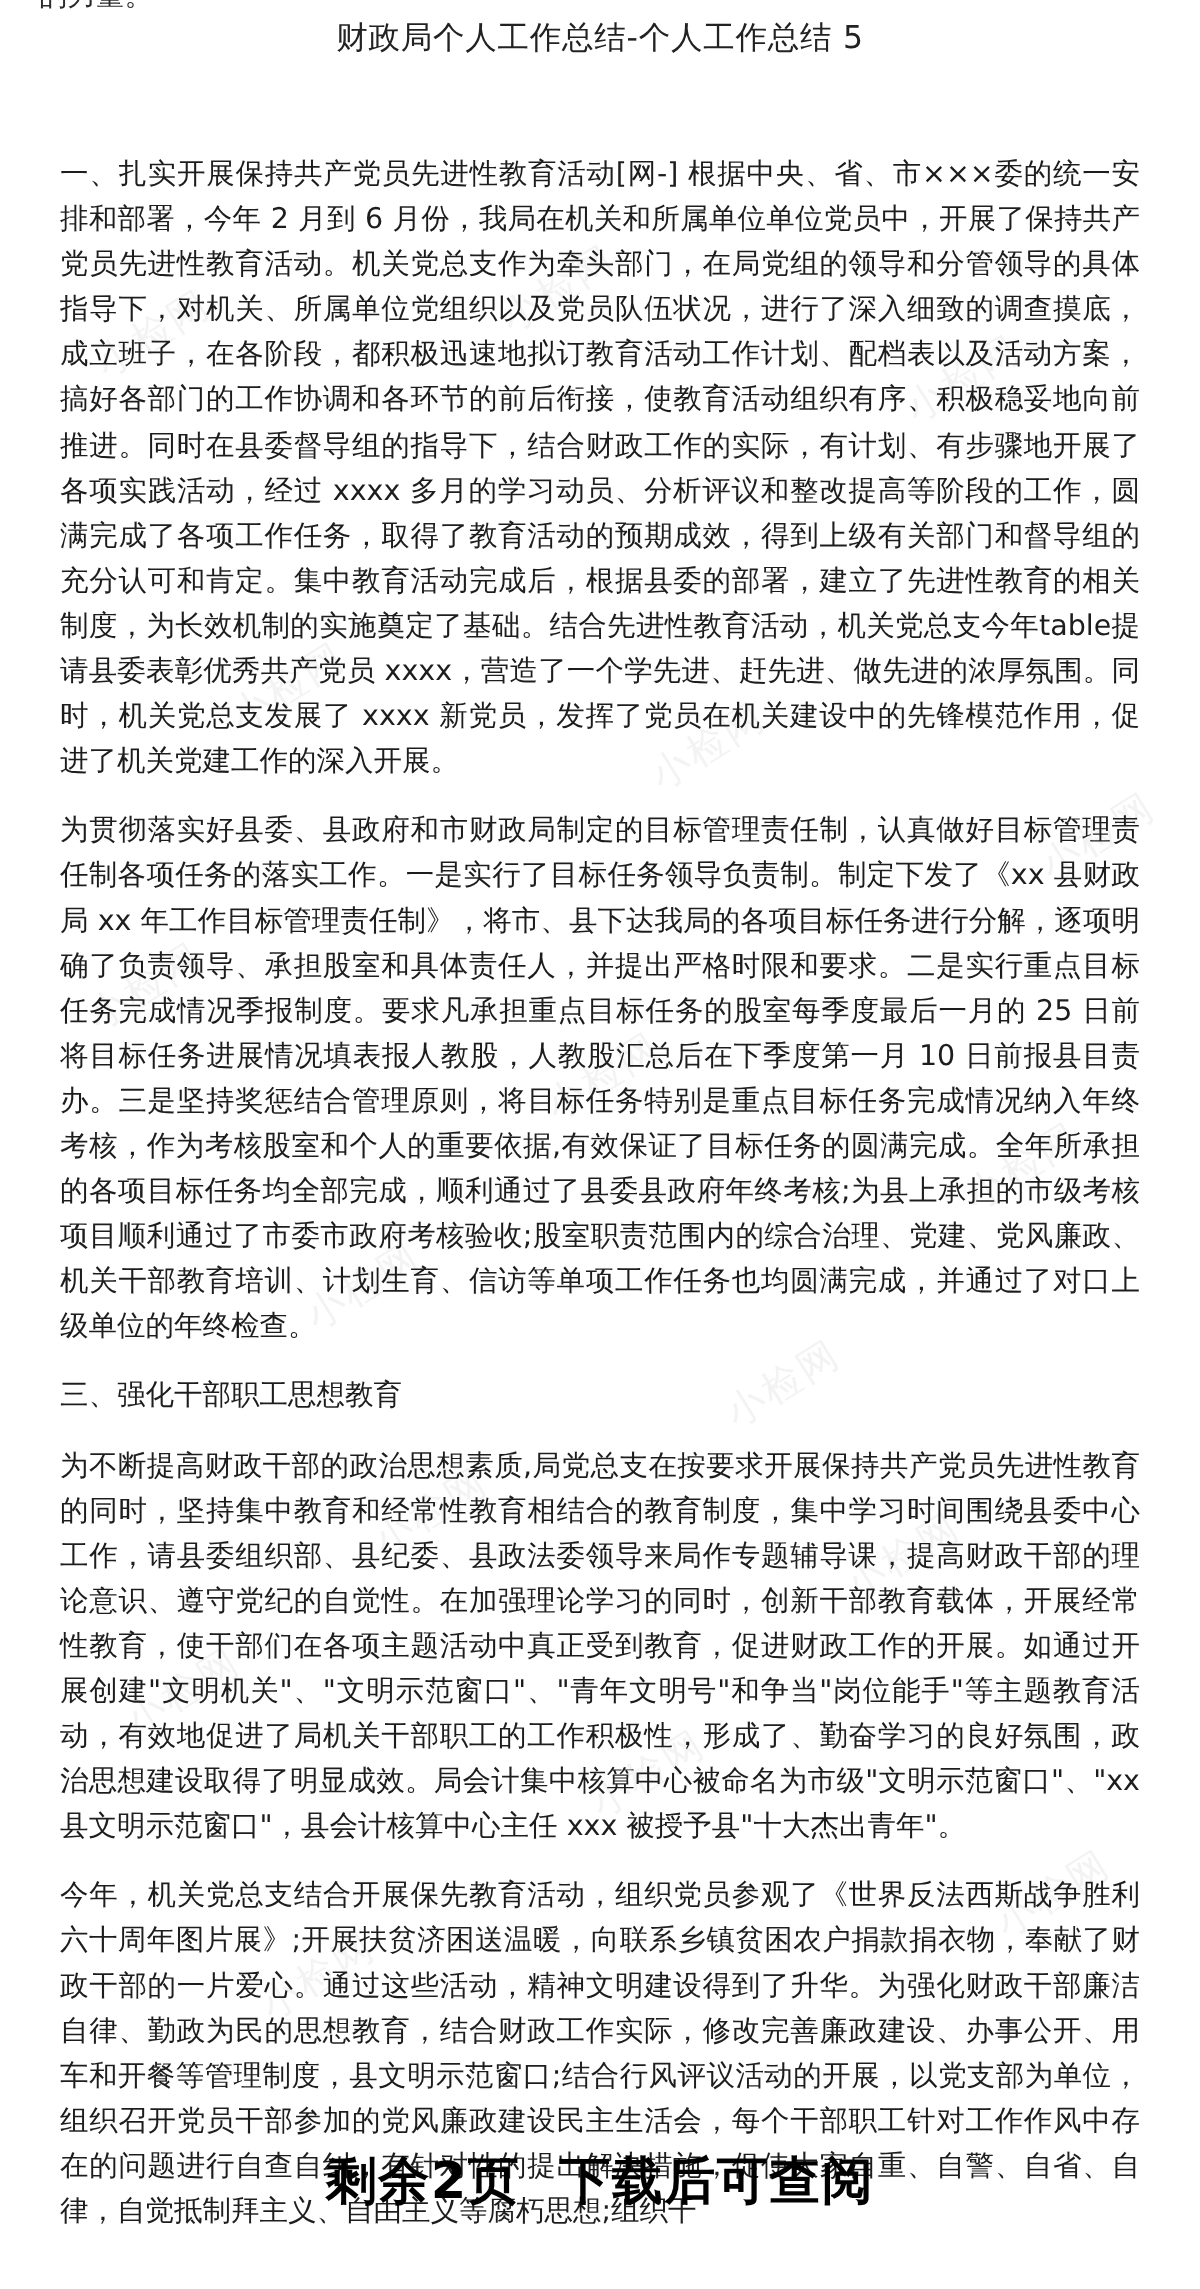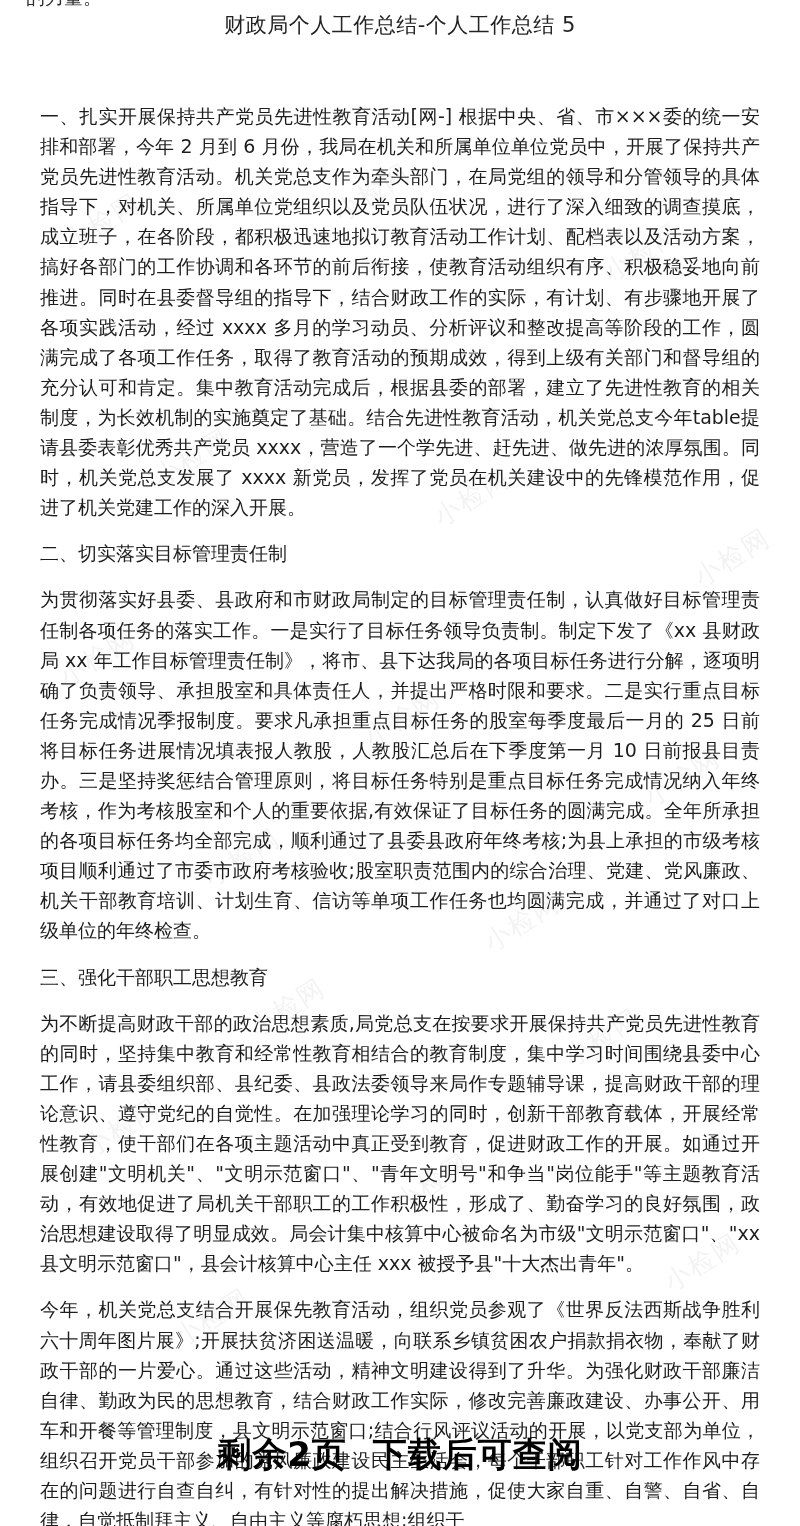--- a/index.html
+++ b/index.html
@@ -134,21 +134,20 @@
   </div>
 
   <div class="content">
 
     <div class="clipped-top">的力量。</div>
 
     <div class="doc-title">财政局个人工作总结-个人工作总结 5</div>
 
     <div class="body-text">
       <p class="para">一、扎实开展保持共产党员先进性教育活动[网-] 根据中央、省、市×××委的统一安排和部署，今年 2 月到 6 月份，我局在机关和所属单位单位党员中，开展了保持共产党员先进性教育活动。机关党总支作为牵头部门，在局党组的领导和分管领导的具体指导下，对机关、所属单位党组织以及党员队伍状况，进行了深入细致的调查摸底，成立班子，在各阶段，都积极迅速地拟订教育活动工作计划、配档表以及活动方案，搞好各部门的工作协调和各环节的前后衔接，使教育活动组织有序、积极稳妥地向前推进。同时在县委督导组的指导下，结合财政工作的实际，有计划、有步骤地开展了各项实践活动，经过 xxxx 多月的学习动员、分析评议和整改提高等阶段的工作，圆满完成了各项工作任务，取得了教育活动的预期成效，得到上级有关部门和督导组的充分认可和肯定。集中教育活动完成后，根据县委的部署，建立了先进性教育的相关制度，为长效机制的实施奠定了基础。结合先进性教育活动，机关党总支今年table提请县委表彰优秀共产党员 xxxx，营造了一个学先进、赶先进、做先进的浓厚氛围。同时，机关党总支发展了 xxxx 新党员，发挥了党员在机关建设中的先锋模范作用，促进了机关党建工作的深入开展。</p>
-      <p class="para heading">二、切实落实目标管理责任制</p>
       <p class="para">为贯彻落实好县委、县政府和市财政局制定的目标管理责任制，认真做好目标管理责任制各项任务的落实工作。一是实行了目标任务领导负责制。制定下发了《xx 县财政局 xx 年工作目标管理责任制》，将市、县下达我局的各项目标任务进行分解，逐项明确了负责领导、承担股室和具体责任人，并提出严格时限和要求。二是实行重点目标任务完成情况季报制度。要求凡承担重点目标任务的股室每季度最后一月的 25 日前将目标任务进展情况填表报人教股，人教股汇总后在下季度第一月 10 日前报县目责办。三是坚持奖惩结合管理原则，将目标任务特别是重点目标任务完成情况纳入年终考核，作为考核股室和个人的重要依据,有效保证了目标任务的圆满完成。全年所承担的各项目标任务均全部完成，顺利通过了县委县政府年终考核;为县上承担的市级考核项目顺利通过了市委市政府考核验收;股室职责范围内的综合治理、党建、党风廉政、机关干部教育培训、计划生育、信访等单项工作任务也均圆满完成，并通过了对口上级单位的年终检查。</p>
       <p class="para heading">三、强化干部职工思想教育</p>
       <p class="para">为不断提高财政干部的政治思想素质,局党总支在按要求开展保持共产党员先进性教育的同时，坚持集中教育和经常性教育相结合的教育制度，集中学习时间围绕县委中心工作，请县委组织部、县纪委、县政法委领导来局作专题辅导课，提高财政干部的理论意识、遵守党纪的自觉性。在加强理论学习的同时，创新干部教育载体，开展经常性教育，使干部们在各项主题活动中真正受到教育，促进财政工作的开展。如通过开展创建"文明机关"、"文明示范窗口"、"青年文明号"和争当"岗位能手"等主题教育活动，有效地促进了局机关干部职工的工作积极性，形成了、勤奋学习的良好氛围，政治思想建设取得了明显成效。局会计集中核算中心被命名为市级"文明示范窗口"、"xx 县文明示范窗口"，县会计核算中心主任 xxx 被授予县"十大杰出青年"。</p>
       <p class="para">今年，机关党总支结合开展保先教育活动，组织党员参观了《世界反法西斯战争胜利六十周年图片展》;开展扶贫济困送温暖，向联系乡镇贫困农户捐款捐衣物，奉献了财政干部的一片爱心。通过这些活动，精神文明建设得到了升华。为强化财政干部廉洁自律、勤政为民的思想教育，结合财政工作实际，修改完善廉政建设、办事公开、用车和开餐等管理制度，县文明示范窗口;结合行风评议活动的开展，以党支部为单位，组织召开党员干部参加的党风廉政建设民主生活会，每个干部职工针对工作作风中存在的问题进行自查自纠，有针对性的提出解决措施，促使大家自重、自警、自省、自律，自觉抵制拜主义、自由主义等腐朽思想;组织干</p>
     </div>
 
     <div class="footer-note">
       <span>剩余2页</span><span class="footer-gap"></span><span>下载后可查阅</span>
     </div>
 

